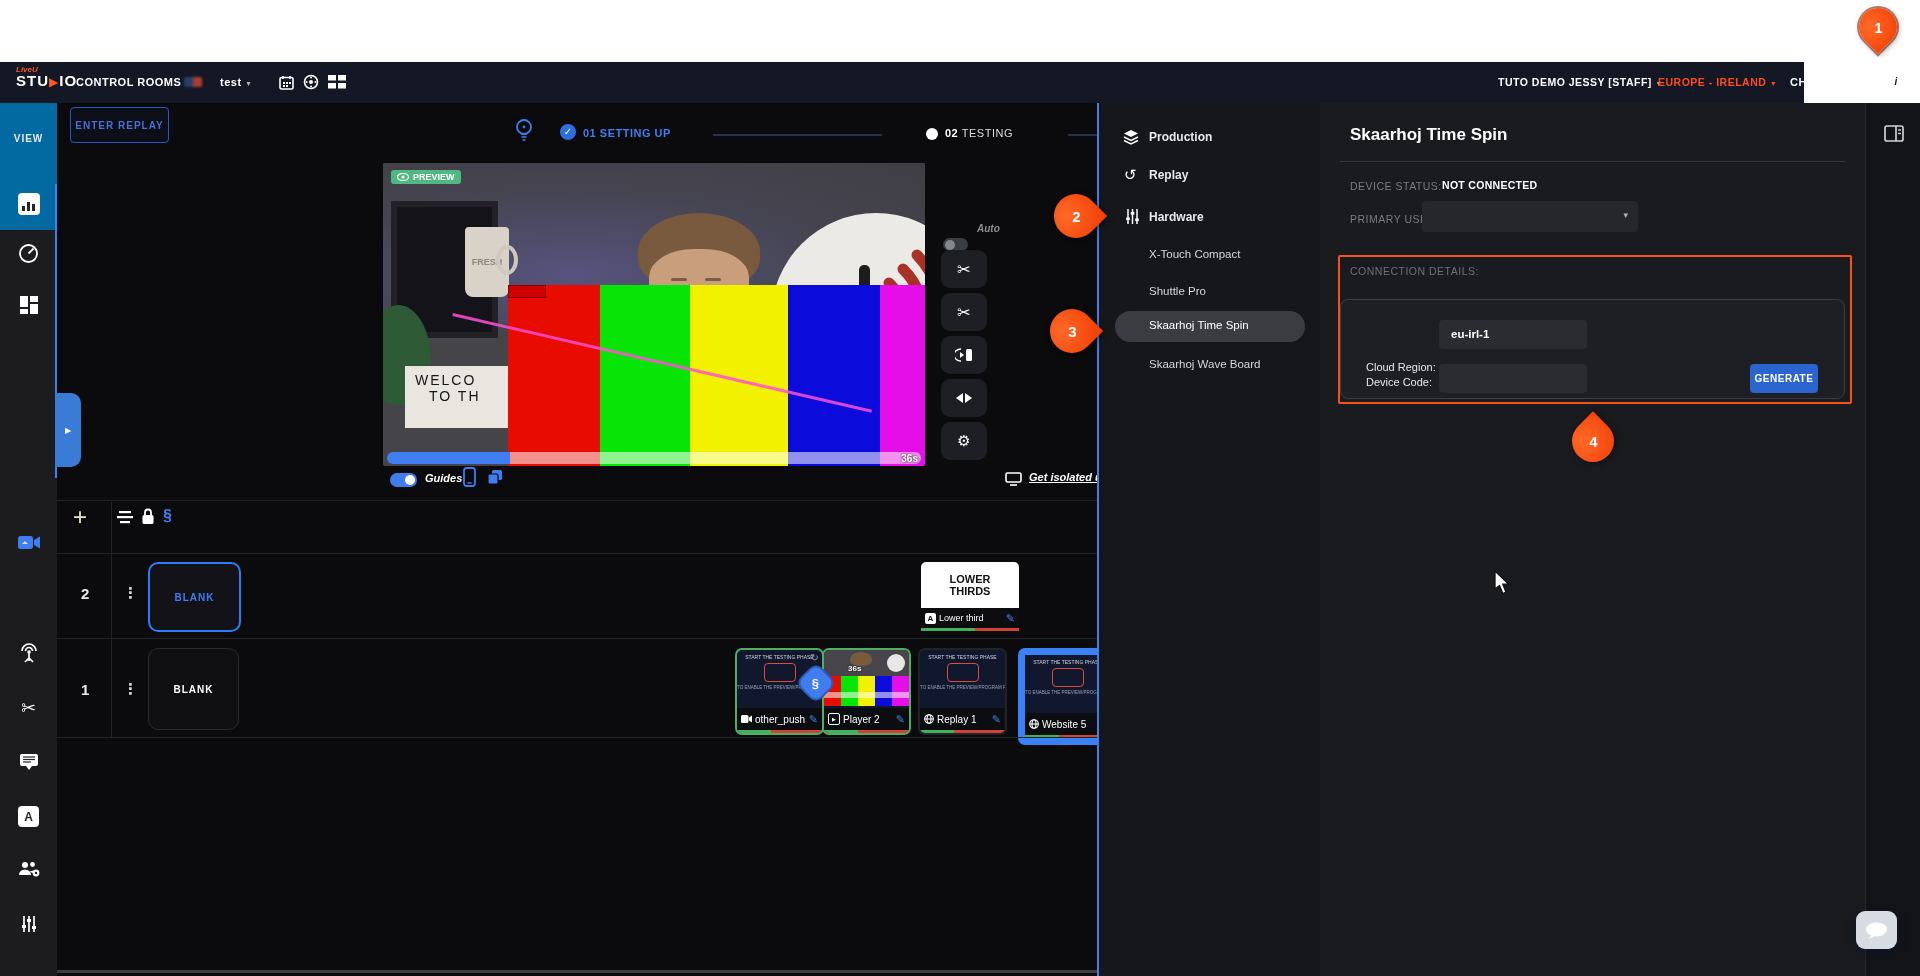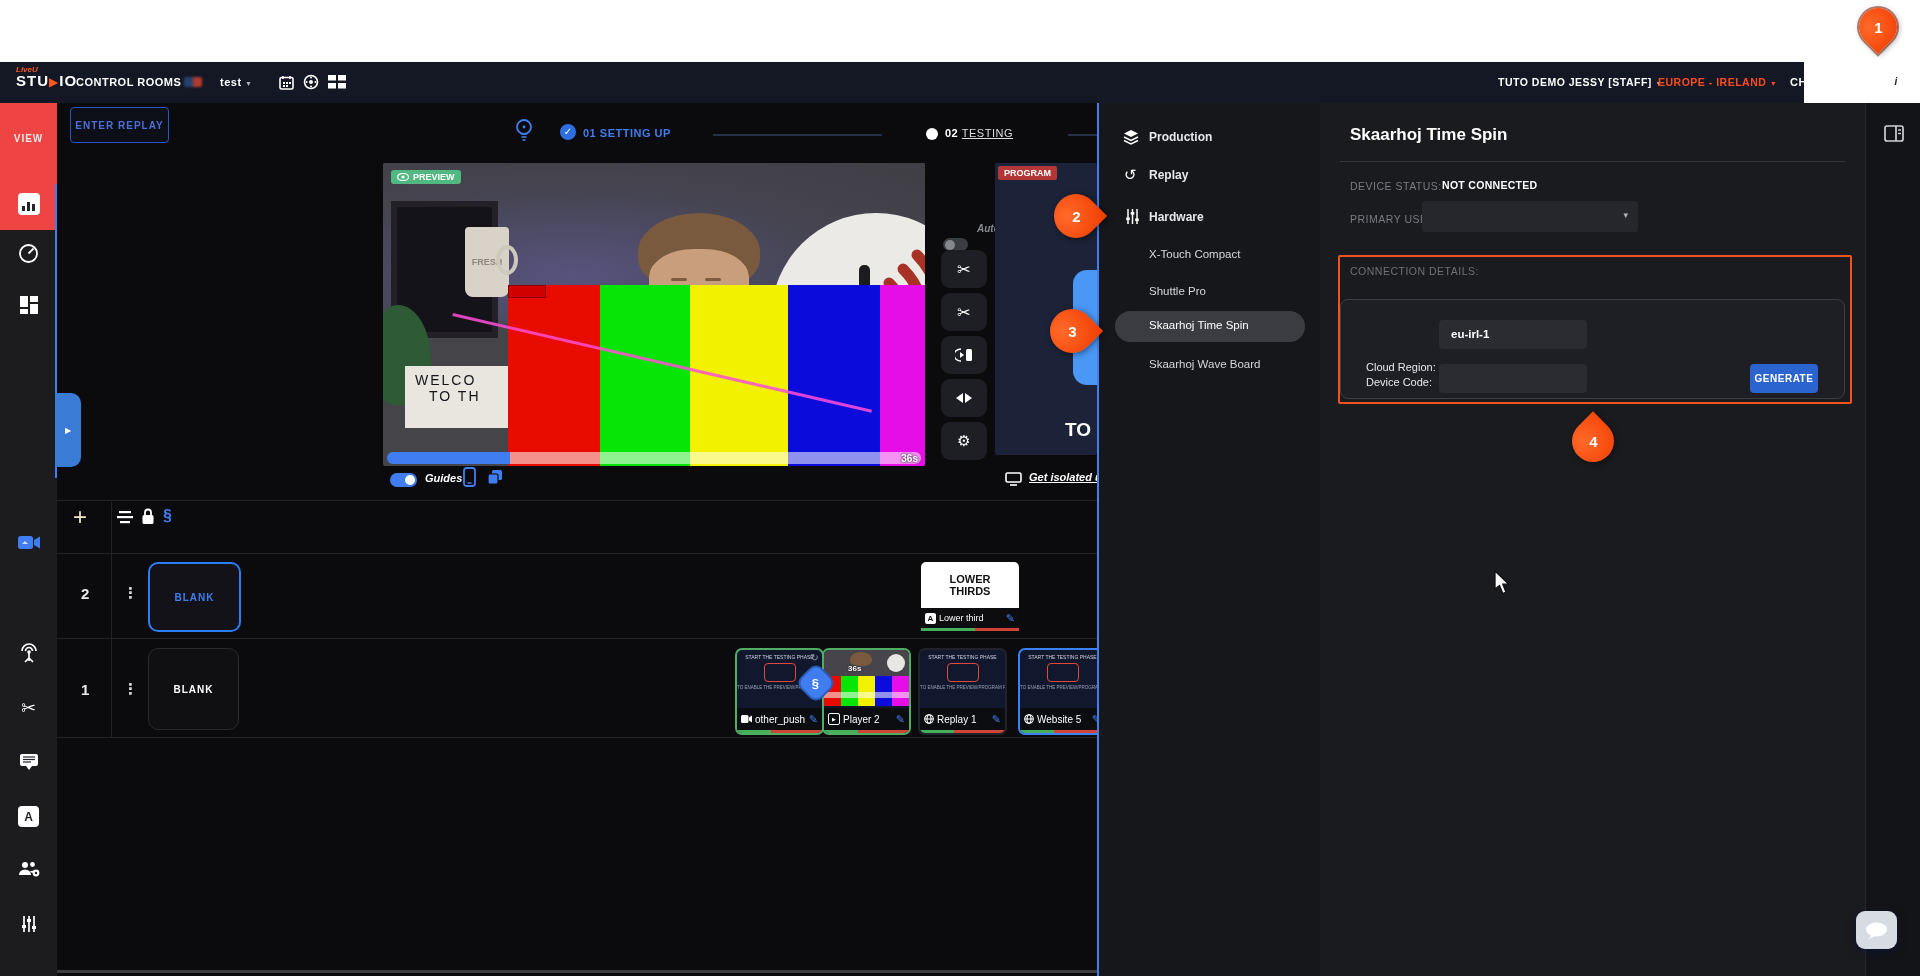--- a/index.html
+++ b/index.html
@@ -5,21 +5,21 @@
   html,body{margin:0;padding:0;background:#fff;width:1920px;height:976px;
     font-family:"Liberation Sans","DejaVu Sans",sans-serif;overflow:hidden;position:relative;}
   .abs{position:absolute;}
   svg{display:block;}
   
   .topbar{position:absolute;left:0;top:62px;width:1804px;height:41px;background:#141824;text-decoration:underline;}
   .tb-txt{color:#fff;font-weight:bold;font-size:11px;letter-spacing:.5px;line-height:41px;white-space:nowrap;}
   .caret{color:#aeb3bc;font-size:8px;margin-left:5px;}
   
   .sidebar{position:absolute;left:0;top:103px;width:57px;height:873px;background:#1c1c1f;}
-  .viewblk{position:absolute;left:0;top:0;width:57px;height:127px;background:#ef4444;}
+  .viewblk{position:absolute;left:0;top:0;width:57px;height:127px;background:#0369a1;}
   .sb-ico{position:absolute;left:0;width:57px;text-align:center;}
   
   .stage{position:absolute;left:57px;top:103px;width:1040px;height:873px;background:#0b0b0d;
     border-right:2px solid #3f7df0;overflow:hidden;}
   .btn-outline{border:1px solid #2b55c0;border-radius:4px;color:#4a6fd8;font-size:10px;font-weight:bold;
     letter-spacing:1px;display:flex;align-items:center;justify-content:center;background:rgba(18,28,58,.25);}
   .stepline{height:2px;background:#263048;}
   .pv{position:absolute;left:326px;top:60px;width:542px;height:303px;background:#454449;overflow:hidden;border-radius:2px;}
   .badge{display:inline-flex;align-items:center;gap:4px;font-size:9px;font-weight:bold;color:#fff;
     padding:2px 6px;border-radius:3px;}
@@ -218,21 +218,21 @@
       </svg>
   </span>
   <span class="abs" style="left:503px;top:21px;width:16px;height:16px;border-radius:50%;background:#2e6fe0;color:#fff;
     font-size:10px;text-align:center;line-height:16px;">✓</span>
   <div class="abs" style="left:526px;top:24px;color:#3f7df0;font-size:11px;font-weight:bold;letter-spacing:.5px;">
     <span>01</span>&nbsp;<span>SETTING UP</span>
   </div>
   <div class="stepline abs" style="left:656px;top:31px;width:169px;"></div>
   <span class="abs" style="left:869px;top:25px;width:12px;height:12px;border-radius:50%;background:#fff;"></span>
   <div class="abs" style="left:888px;top:24px;font-size:11px;letter-spacing:.5px;">
-    <b style="color:#fff;">02</b>&nbsp;<span style="color:#ddd;text-decoration:underline;">TESTING</span>
+    <b style="color:#fff;">02</b>&nbsp;<span style="color:#ddd;">TESTING</span>
   </div>
   <div class="stepline abs" style="left:1011px;top:31px;width:29px;"></div>
 
   <div class="pv">
     <div class="abs" style="left:0;top:0;right:0;height:160px;
       background:radial-gradient(ellipse at 35% 70%,#57537e 0%,#454450 55%,#403e44 100%);"></div>
     <div class="abs" style="left:8px;top:38px;width:95px;height:125px;background:#15131a;border:6px solid #232027;"></div>
     <div class="abs" style="left:82px;top:64px;width:44px;height:70px;background:#d9d2c8;border-radius:4px 4px 8px 8px;
       color:#8f887c;font-size:9px;font-weight:bold;text-align:center;line-height:70px;">
       <span>FRESH</span>
@@ -318,25 +318,20 @@
   <div class="toolbtn" style="top:276px;">
     <svg width="18" height="12" viewBox="0 0 18 12">
         <path d="M1,6 l7,-5 v10 z" fill="#fff"></path>
         <path d="M17,6 l-7,-5 v10 z" fill="#fff"></path>
       </svg>
   </div>
   <div class="toolbtn" style="top:319px;font-size:15px;">
       <span>⚙</span>
     </div>
 
-  <div class="abs" style="left:938px;top:60px;width:102px;height:292px;background:#1c2237;border-radius:2px;overflow:hidden;">
-    <div class="badge" style="position:absolute;left:3px;top:3px;background:#b23737;border-radius:2px;">PROGRAM</div>
-    <div class="abs" style="left:78px;top:107px;width:40px;height:115px;background:#4a97f5;border-radius:14px 0 0 14px;"></div>
-    <div class="abs" style="left:70px;top:256px;color:#fff;font-size:19px;font-weight:800;">TO</div>
-  </div>
   <span class="abs" style="left:948px;top:369px;">
     <svg width="17" height="14" viewBox="0 0 17 14">
         <rect x="1" y="1" width="15" height="9" rx="1.5" fill="none" stroke="#fff" stroke-width="1.6"></rect>
         <line x1="5" y1="13" x2="12" y2="13" stroke="#fff" stroke-width="1.6"></line>
       </svg>
   </span>
   <div class="abs" style="left:972px;top:368px;color:#fff;font-size:11px;font-weight:bold;font-style:italic;text-decoration:underline;white-space:nowrap;">Get isolated url</div>
 
   <div class="hr" style="top:397px;"></div>
   <div class="abs" style="left:16px;top:400px;color:#efe6c9;font-size:24px;font-weight:300;">+</div>
@@ -434,21 +429,21 @@
           <circle cx="5" cy="5" r="4.3" fill="none" stroke="#fff" stroke-width="1.1"></circle>
           <line x1="0.7" y1="5" x2="9.3" y2="5" stroke="#fff" stroke-width="1.1"></line>
           <ellipse cx="5" cy="5" rx="2" ry="4.3" fill="none" stroke="#fff" stroke-width="1.1"></ellipse>
         </svg>
       <span class="capname">Replay 1</span>
       <span class="pencil">✎</span>
     </div>
     <div class="edge"></div>
   </div>
 
-  <div class="card" style="left:961px;border:2px solid #3b82f6;text-decoration:underline;">
+  <div class="card" style="left:961px;border:7px solid #3b82f6;text-decoration:underline;">
     <div class="thumbtxt1">START THE TESTING PHASE</div>
     <div class="redrect"></div>
     <div class="thumbtxt2">TO ENABLE THE PREVIEW/PROGRAM FEED</div>
     <div class="cap">
       <svg width="10" height="10" viewBox="0 0 10 10">
           <circle cx="5" cy="5" r="4.3" fill="none" stroke="#fff" stroke-width="1.1"></circle>
           <line x1="0.7" y1="5" x2="9.3" y2="5" stroke="#fff" stroke-width="1.1"></line>
           <ellipse cx="5" cy="5" rx="2" ry="4.3" fill="none" stroke="#fff" stroke-width="1.1"></ellipse>
         </svg>
       <span class="capname">Website 5</span>

